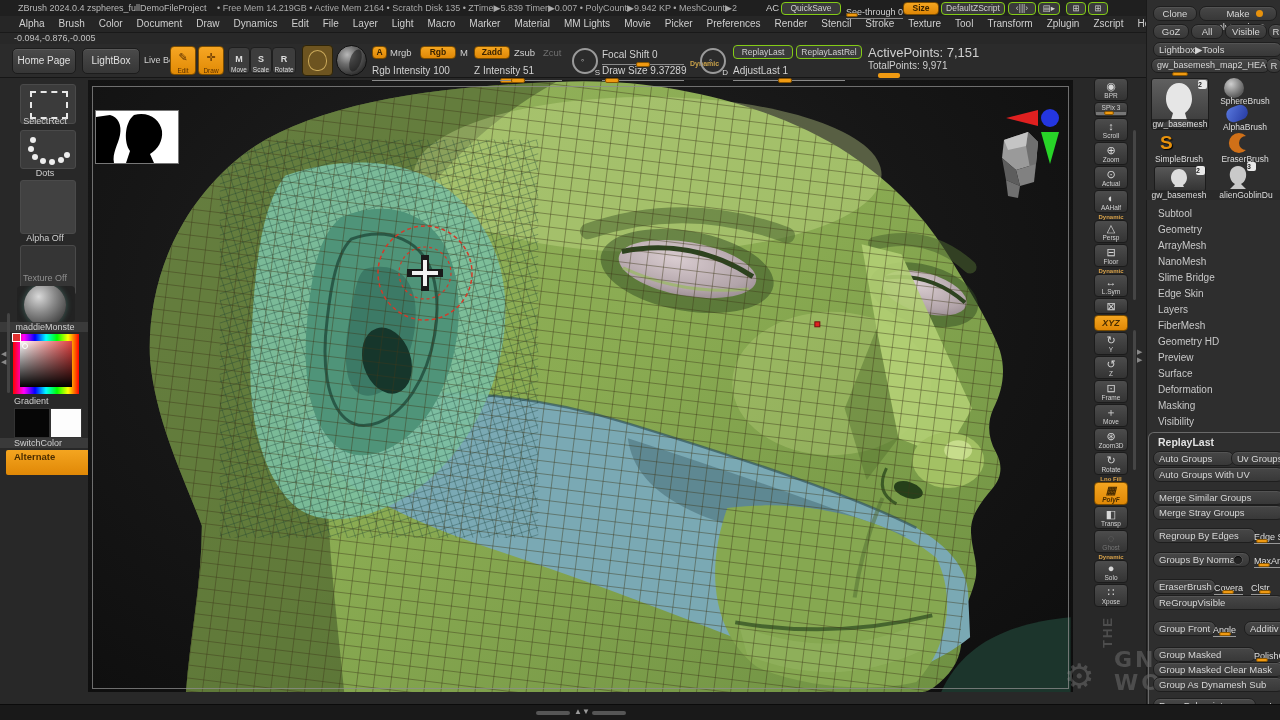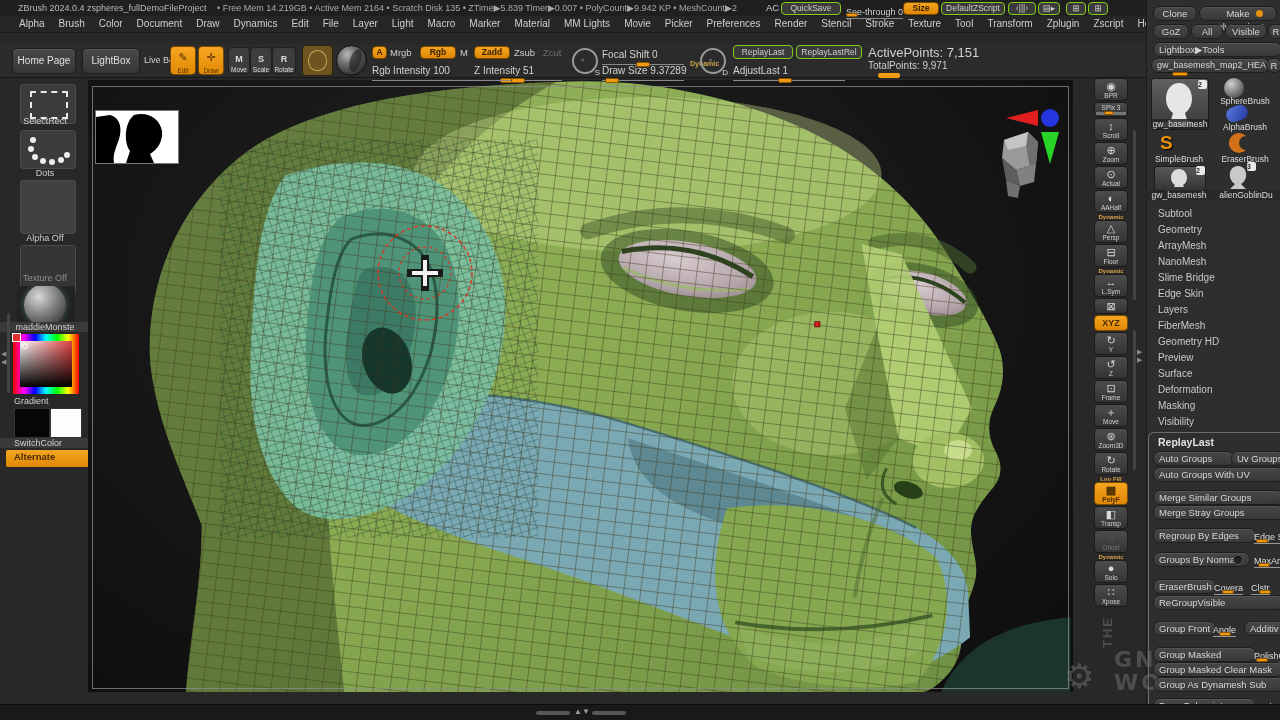--- a/index.html
+++ b/index.html
@@ -35,21 +35,21 @@
   
   .lthumb{background:#3b3b3b;border:1px solid #4a4a4a;border-radius:3px;}
   .llbl{font-size:9px;color:#cfcfcf;text-align:center;}
   
   #rightshelf{left:1090px;top:78px;width:42px;height:630px;display:flex;flex-direction:column;align-items:center;gap:1px;position:absolute;}
   .rstag{font-size:6px;color:#d8a24a;line-height:6px;font-weight:bold;}
   .rsbtn{width:32px;background:linear-gradient(#4c4c4c,#333);border:1px solid #1b1b1b;border-radius:4px;text-align:center;padding:1px 0;}
   .rsbtn .g{display:block;font-size:11px;line-height:12px;color:#d8d8d8;}
   .rsbtn .l{display:block;font-size:6.5px;line-height:7px;color:#d2d2d2;}
   .rsbtn.on{background:linear-gradient(#f4a520,#e08806);border-color:#7a4c00;}
-  .rsbtn.on .g,.rsbtn.on .l{color:#4a2d00;font-weight:bold;}
+  .rsbtn.on .g,.rsbtn.on .l{color:#4a2d00;font-weight:bold;font-style:italic;}
   .rsbtn.dim .g,.rsbtn.dim .l{color:#777;}
   .rsmini{position:relative;width:30px;height:3px;background:#777;margin:1px auto 0;}
   
   #panelbg{left:1146px;top:0;width:134px;height:720px;background:#2e2e2e;border-left:1px solid #1a1a1a;z-index:5;}
   #watermark{left:1062px;top:630px;width:220px;height:86px;z-index:6;color:rgba(140,140,140,.38);}
   #panel{left:1146px;top:0;width:134px;height:720px;z-index:7;}
   .sec{font-size:10px;color:#c9c9c9;line-height:16px;padding-left:12px;}
   .pg{border:1px solid #6a6a6a;border-radius:6px 6px 0 0;border-bottom:none;}
   .dot{position:absolute;width:8px;height:8px;border-radius:50%;background:#232323;border:1px solid #555;box-shadow:inset 0 1px 1px #000;}
   
@@ -79,20 +79,23 @@
   </div>
   <div class="abs chip orange" style="left:903px;top:2px;width:34px;height:11px;z-index:2;">Size</div>
   <div class="abs chip" style="left:941px;top:2px;width:62px;height:11px;z-index:2;">DefaultZScript</div>
   <div class="abs chip" style="left:1008px;top:2px;width:26px;height:11px;z-index:2;">‹|||›</div>
   <div class="abs chip" style="left:1038px;top:2px;width:20px;height:11px;z-index:2;">▤▸</div>
   <div class="abs chip" style="left:1066px;top:2px;width:18px;height:11px;z-index:2;">⊞</div>
   <div class="abs chip" style="left:1088px;top:2px;width:18px;height:11px;z-index:2;">⊞</div>
 
   <div class="abs" id="menubar"><span style="display:inline-block;width:12px;"></span><span id="menuitems"><span class="mi">Alpha</span><span class="mi">Brush</span><span class="mi">Color</span><span class="mi">Document</span><span class="mi">Draw</span><span class="mi">Dynamics</span><span class="mi">Edit</span><span class="mi">File</span><span class="mi">Layer</span><span class="mi">Light</span><span class="mi">Macro</span><span class="mi">Marker</span><span class="mi">Material</span><span class="mi">MM Lights</span><span class="mi">Movie</span><span class="mi">Picker</span><span class="mi">Preferences</span><span class="mi">Render</span><span class="mi">Stencil</span><span class="mi">Stroke</span><span class="mi">Texture</span><span class="mi">Tool</span><span class="mi">Transform</span><span class="mi">Zplugin</span><span class="mi">Zscript</span><span class="mi">Help</span></span></div>
 
+  <div class="abs" id="coordrow">
+    <span style="padding-left:14px;">-0.094,-0.876,-0.005</span>
+  </div>
 
   <div class="abs" id="shelf"></div>
   <div class="abs tsbtn" style="left:12px;top:48px;width:62px;height:24px;line-height:24px;z-index:2;">Home Page</div>
   <div class="abs tsbtn" style="left:82px;top:48px;width:56px;height:24px;line-height:24px;z-index:2;">LightBox</div>
   <span class="abs" style="left:144px;top:55px;font-size:9px;color:#cfcfcf;z-index:2;">Live Boolean</span>
 
   <div class="abs toolicon oic" style="left:170px;top:46px;width:24px;height:27px;z-index:2;">
     <span style="font-size:11px;line-height:18px;">✎</span>
     <span class="tl">Edit</span>
   </div>
@@ -208,21 +211,21 @@
       <div style="position:absolute;inset:0;background:linear-gradient(180deg,rgba(0,0,0,0),rgba(0,0,0,1));"></div>
       <div style="position:absolute;left:2px;top:2px;width:4px;height:4px;border:1px solid #fff;border-radius:50%;"></div>
     </div>
     <div style="position:absolute;left:-1px;top:-1px;width:7px;height:7px;background:#e03030;border:1px solid #fff;"></div>
   </div>
   <div class="abs llbl" style="left:0;top:396px;width:90px;text-align:left;padding-left:14px;">Gradient</div>
 
   <div class="abs" style="left:14px;top:408px;width:34px;height:28px;background:#060606;border:1px solid #333;"></div>
   <div class="abs" style="left:50px;top:408px;width:30px;height:28px;background:#fdfdfd;border:1px solid #333;"></div>
   <div class="abs llbl" style="left:0;top:438px;width:90px;background:#3a3a3a;text-align:left;padding-left:14px;">SwitchColor</div>
-  <div class="abs" style="left:6px;top:450px;width:76px;height:17px;background:linear-gradient(#f4a520,#e08806);border-radius:2px;color:#4a2d00;font-size:9.5px;line-height:13px;padding-left:8px;font-weight:bold;">Alternate</div>
+  <div class="abs" style="left:6px;top:450px;width:76px;height:25px;background:linear-gradient(#f4a520,#e08806);border-radius:2px;color:#4a2d00;font-size:9.5px;line-height:13px;padding-left:8px;font-weight:bold;">Alternate</div>
 
   <div class="abs" style="left:7px;top:313px;width:3px;height:80px;background:#444;border-radius:2px;"></div>
   <div class="abs" style="left:1px;top:350px;font-size:7px;color:#888;line-height:8px;">◀<br>◀</div>
 
   <div class="abs" id="canvas">
     <svg class="abs" style="left:0;top:0;" width="985" height="612" viewBox="0 0 985 615">
       <defs>
         <linearGradient id="gGreen" x1="0" y1="0" x2="1" y2="1">
           <stop offset="0" stop-color="#93b25c"></stop>
             <stop offset=".5" stop-color="#8aab52"></stop>

